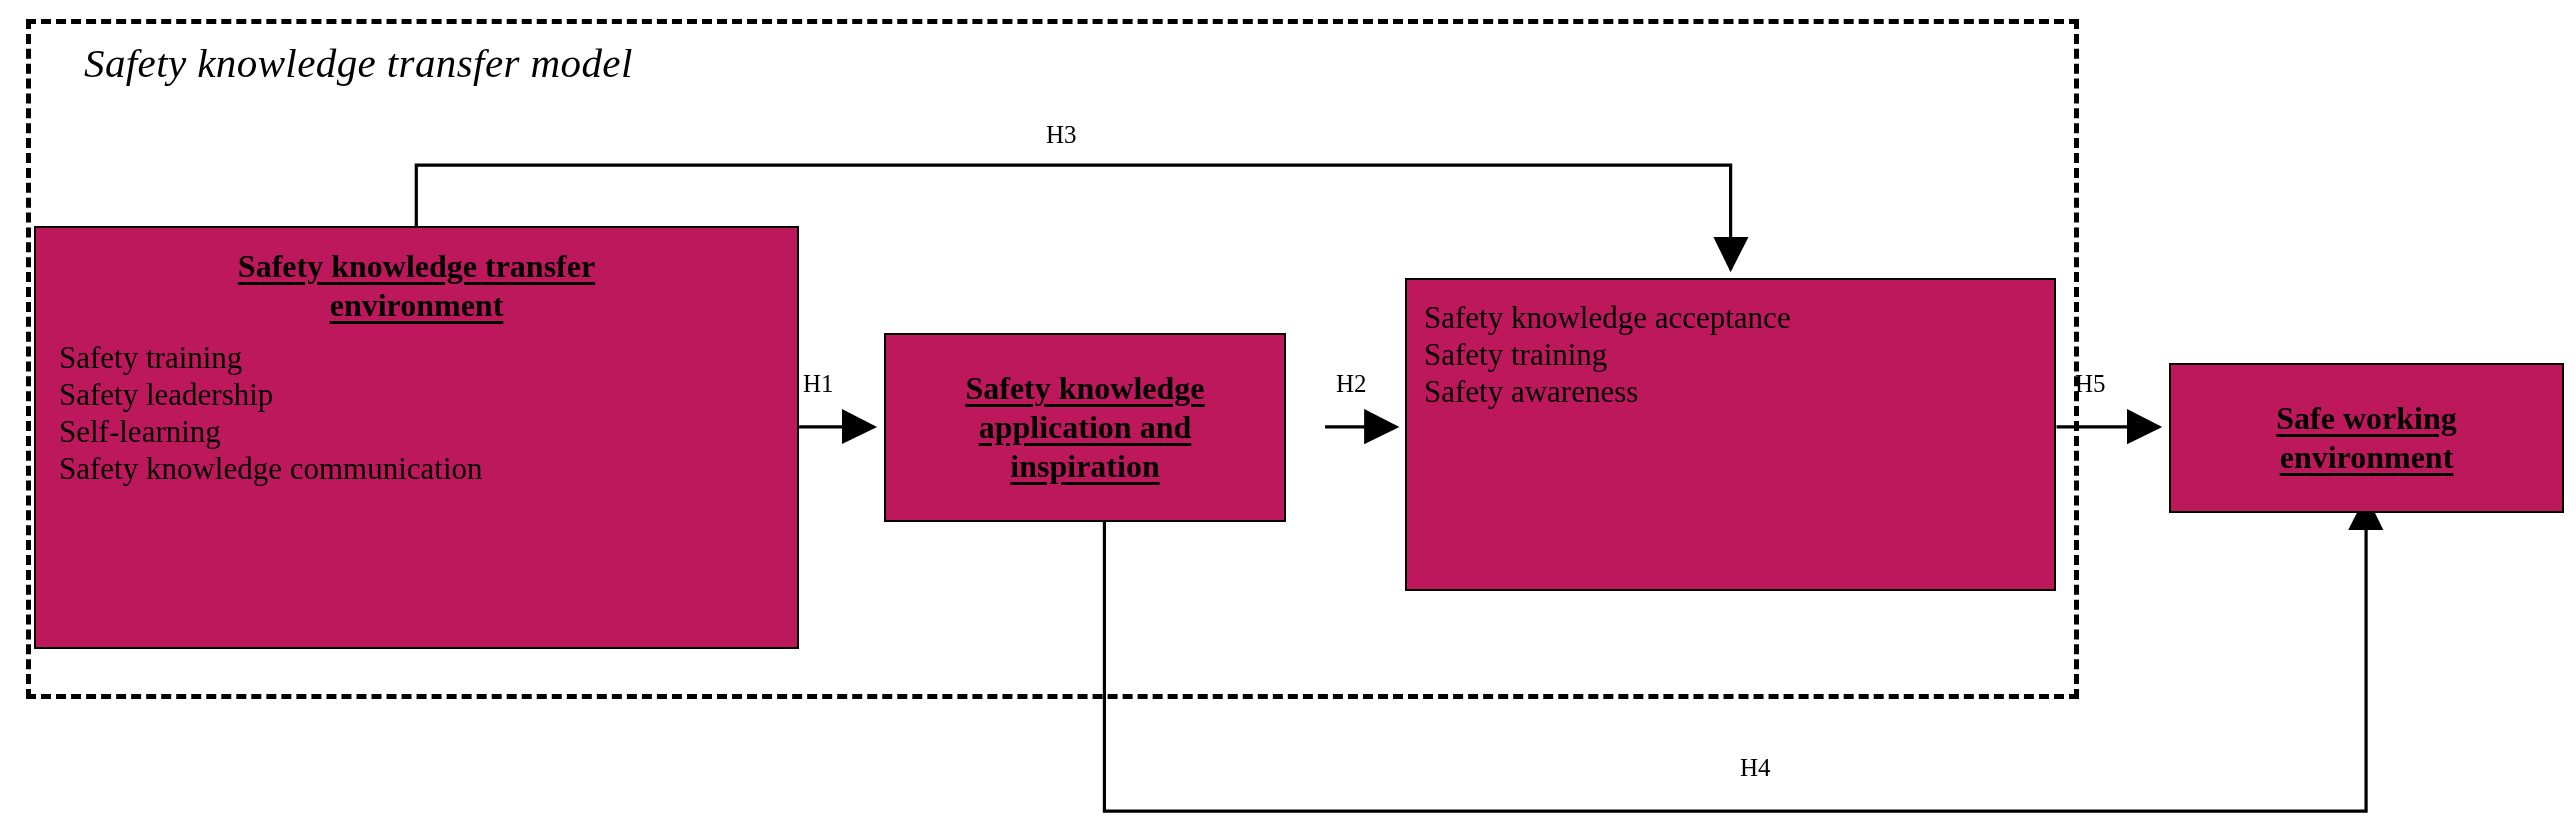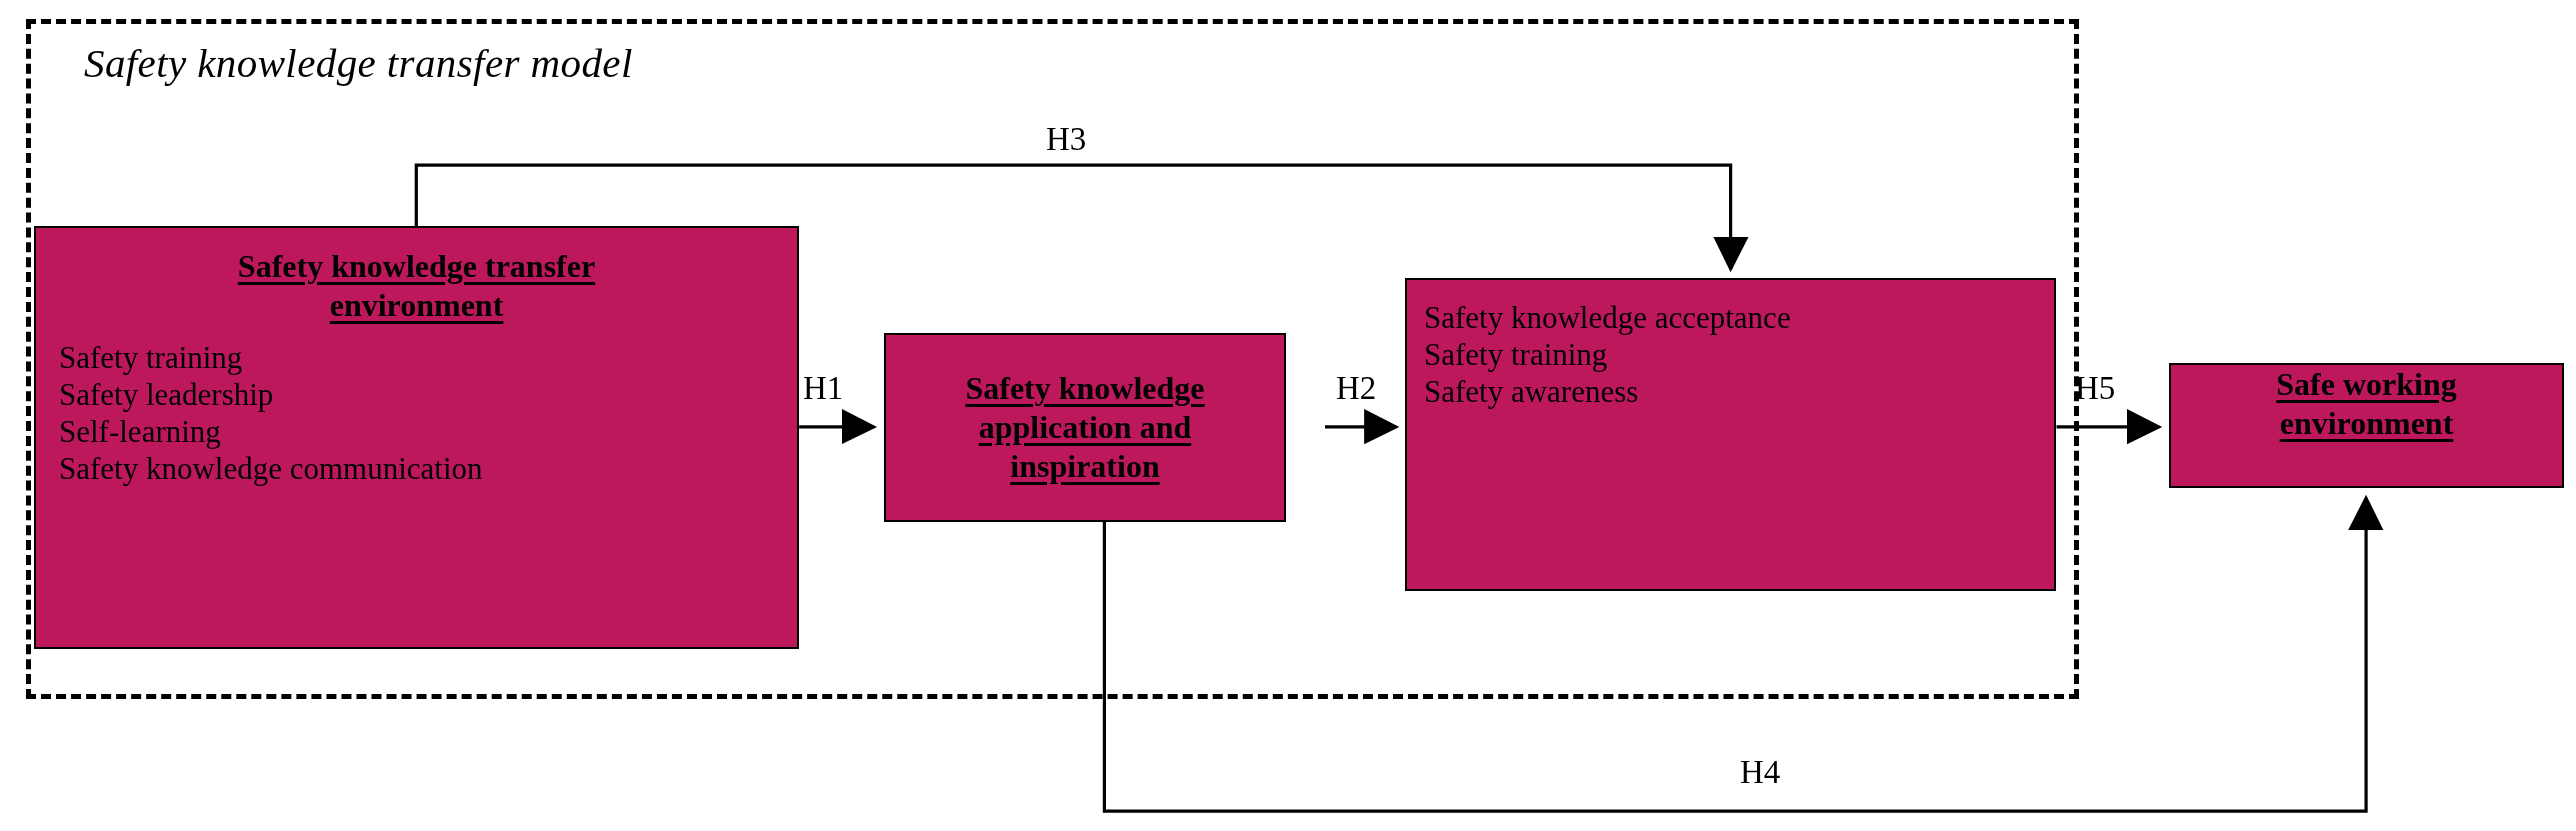--- a/index.html
+++ b/index.html
@@ -54,29 +54,29 @@
   #env-box .node-title{padding:0 28.5px;}
   #env-box .node-list{margin-top:14px; padding-left:23px;}
 
   #app-box{ left:884px; top:333px; width:402px; height:189px; display:flex; align-items:center; justify-content:center;}
   #app-box .node-title{padding:0 8.5px;}
 
   #beh-box{ left:1405px; top:278px; width:651px; height:313px; padding-top:15.7px;}
   #beh-box .node-title{padding:0 14.2px;}
   #beh-box .node-list{margin-top:3px; padding-left:17px;}
 
-  #safe-box{ left:2169px; top:363px; width:395px; height:125px; display:flex; align-items:flex-start; justify-content:center;}
+  #safe-box{ left:2169px; top:363px; width:395px; height:150px; display:flex; align-items:center; justify-content:center;}
   #safe-box .node-title{padding:0 7.1px;}
 
   
   #wires{position:absolute;left:0;top:0;width:2576px;height:831px;}
 
   .edge-label{
     position:absolute;
-    font-size:33px;
+    font-size:25px;
     font-family:"Liberation Serif",serif;
     white-space:nowrap;
   }
   #lab-h1{left:803px; top:370px;}
   #lab-h2{left:1336px; top:370px;}
   #lab-h3{left:1046px; top:121px;}
   #lab-h4{left:1740px; top:754px;}
   #lab-h5{left:2075px; top:370px;}
 </style>
 </head>

